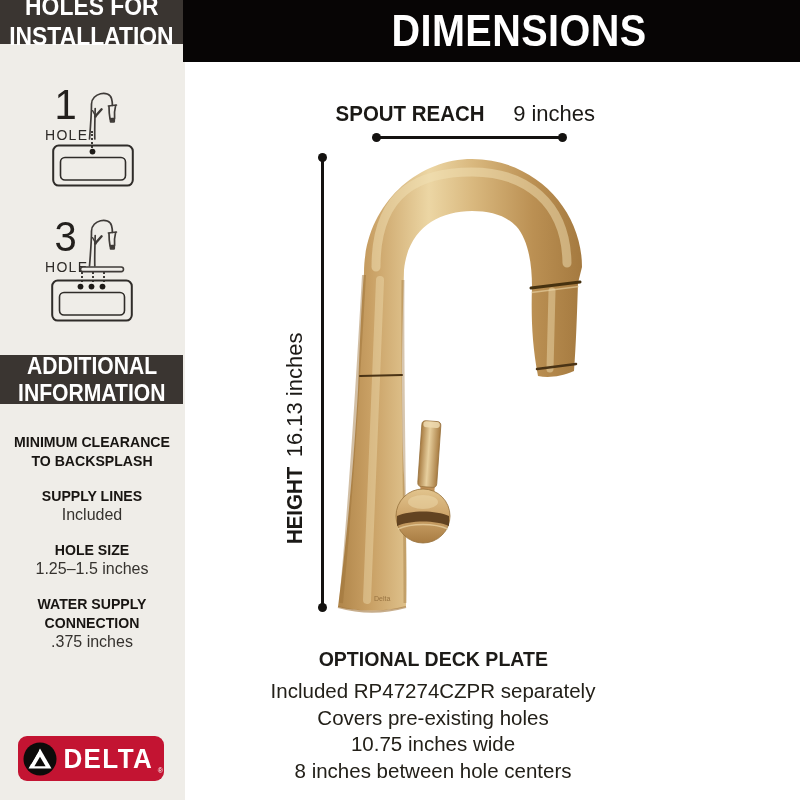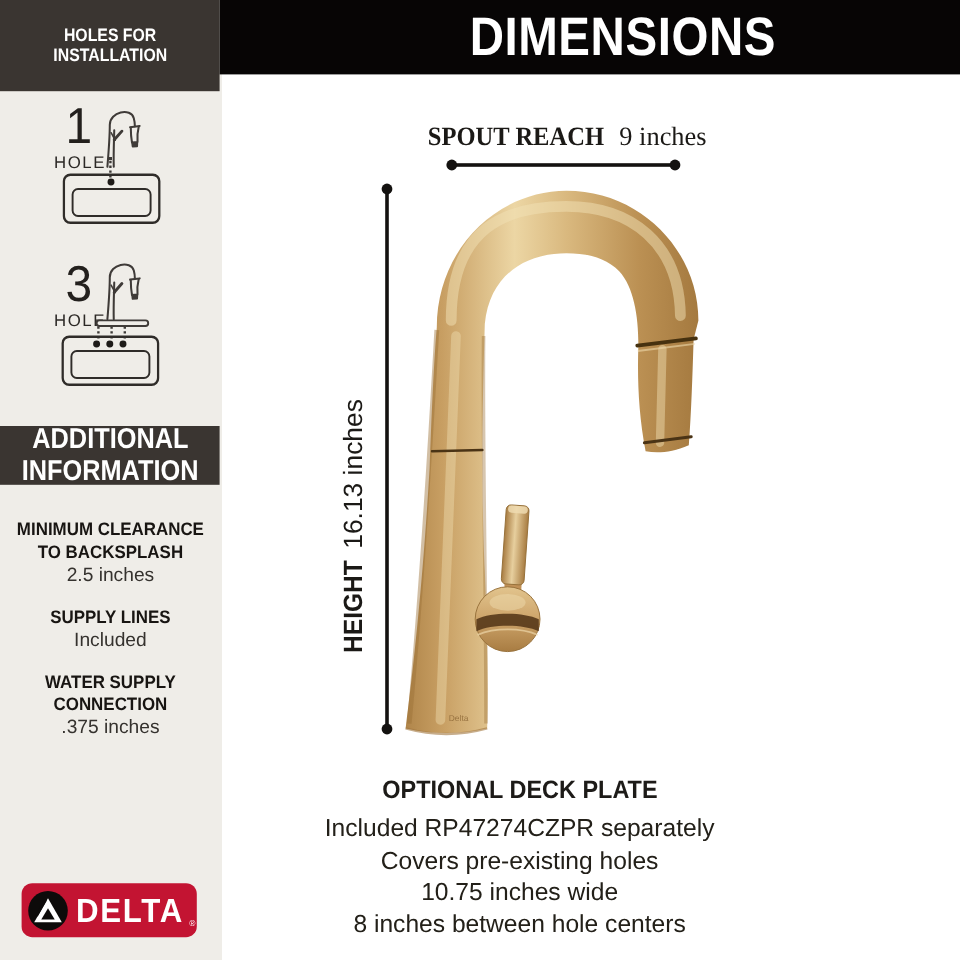--- a/index.html
+++ b/index.html
@@ -8,23 +8,23 @@
     background:#ffffff;
     font-family:"Liberation Sans", sans-serif;
     -webkit-font-smoothing:antialiased;
   }
   .abs{position:absolute;}
   .cond{display:inline-block;transform:scaleX(.88);transform-origin:50% 50%;}
   .cond95{display:inline-block;transform:scaleX(.93);transform-origin:50% 50%;}
 
   
   #sidebar{left:0;top:0;width:185px;height:800px;background:#efede8;}
-  #holes-header{left:0;top:0;width:183px;height:76px;background:#3a3531;
+  #holes-header{left:0;top:0;width:183px;height:44px;background:#3a3531;
     display:flex;flex-direction:column;align-items:center;justify-content:center;
-    color:#fff;font-weight:bold;font-size:15px;line-height:1.14;text-align:center;}
+    color:#fff;font-weight:bold;font-size:26px;line-height:1.14;text-align:center;}
   #additional-header{left:0;top:355px;width:183px;height:49px;background:#3a3531;
     display:flex;flex-direction:column;align-items:center;justify-content:center;
     color:#fff;font-weight:bold;font-size:24px;line-height:1.12;text-align:center;}
 
   .hole-num-wrap{width:42px;text-align:center;color:#23201d;}
   .hole-num{font-size:42px;line-height:1;display:inline-block;transform:scaleX(.95);}
   .hole-num-label{font-size:14px;letter-spacing:1.3px;margin-top:1px;color:#2c2926;}
 
   .dotted-v{border-left:2px dotted #3d3a37;width:0;}
 
@@ -38,22 +38,22 @@
   #delta-logo{left:18px;top:736px;width:146px;height:45px;background:#c31432;border-radius:9px;
     display:flex;align-items:center;padding-left:5px;box-sizing:border-box;}
   #delta-wordmark{color:#fff;font-weight:bold;font-size:28px;letter-spacing:1.5px;margin-left:3px;}
   #delta-reg{color:#fff;font-size:7px;align-self:flex-end;margin:0 0 7px 1px;}
 
   
   #title-bar{left:183px;top:0;width:728px;height:62px;background:#070505;
     display:flex;align-items:center;justify-content:center;padding-right:56px;box-sizing:border-box;}
   #title-bar span{color:#fff;font-weight:bold;font-size:45px;letter-spacing:.5px;}
 
-  #spout-label{left:330px;top:101px;width:280px;display:flex;justify-content:center;align-items:baseline;gap:7px;
-    font-size:22px;color:#1b1916;white-space:nowrap;font-family:Liberation Serif, serif;}
+  #spout-label{left:330px;top:101px;width:280px;display:flex;align-items:baseline;gap:23px;
+    font-size:22px;color:#1b1916;white-space:nowrap;}
   #spout-label .b{font-weight:bold;}
   #height-label{left:141px;top:426px;width:310px;height:28px;transform:rotate(-90deg);
     display:flex;justify-content:center;align-items:baseline;gap:7px;font-size:22px;color:#1b1916;white-space:nowrap;}
   #height-label .b{font-weight:bold;}
 
   .dim-line-h{background:#141210;height:2.5px;}
   .dim-line-v{background:#141210;width:2.5px;}
   .dim-dot{width:9px;height:9px;border-radius:50%;background:#141210;}
 
   
@@ -142,27 +142,32 @@
     <span class="cond">ADDITIONAL</span>
     <span class="cond">INFORMATION</span>
   </div>
 
   <div id="info-list" class="abs">
     <div class="info-item">
       <div class="info-heading">
         <div>MINIMUM CLEARANCE</div>
         <div>TO BACKSPLASH</div>
       </div>
-      <div class="info-value">2.5 inches</div>
     </div>
     <div class="info-item">
       <div class="info-heading">
         <div>SUPPLY LINES</div>
       </div>
       <div class="info-value">Included</div>
+    </div>
+    <div class="info-item">
+      <div class="info-heading">
+        <div>HOLE SIZE</div>
+      </div>
+      <div class="info-value">1.25–1.5 inches</div>
     </div>
     <div class="info-item">
       <div class="info-heading">
         <div>WATER SUPPLY</div>
         <div>CONNECTION</div>
       </div>
       <div class="info-value">.375 inches</div>
     </div>
   </div>
 

